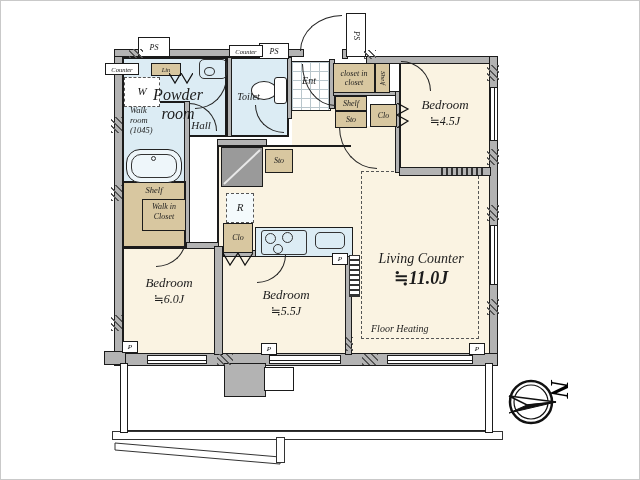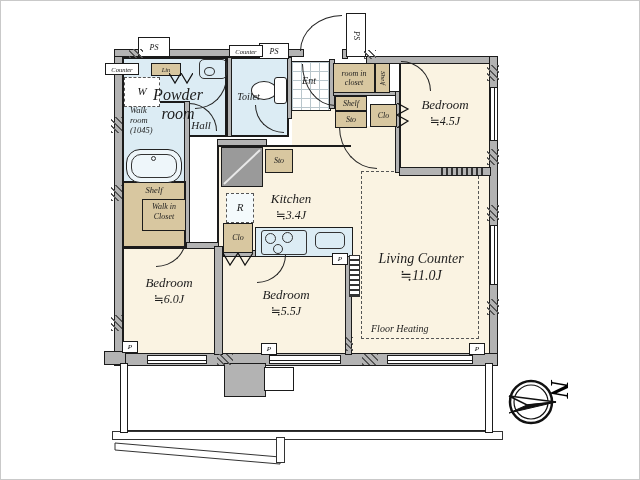--- a/index.html
+++ b/index.html
@@ -104,21 +104,21 @@
     <span>Counter</span>
     </div>
   <div class="wbox" style="left:228px;top:44px;width:34px;height:12px;font-size:6.5px;">
     <span>Counter</span>
     </div>
 
   <div class="tan" style="left:150px;top:62px;width:30px;height:13px;font-size:6.5px;">
     <span>Lin</span>
     </div>
   <div class="tan" style="left:332px;top:62px;width:42px;height:30px;">
-    <span><span>room in</span><br><span>closet</span></span>
+    <span><span>closet in</span><br><span>closet</span></span>
     </div>
   <div class="tan" style="left:374px;top:62px;width:15px;height:30px;font-size:7px;">
     <span class="rot90">Shelf</span>
     </div>
   <div class="tan" style="left:334px;top:95px;width:32px;height:15px;">
     <span>Shelf</span>
     </div>
   <div class="tan" style="left:334px;top:110px;width:32px;height:17px;">
     <span>Sto</span>
     </div>
@@ -227,30 +227,28 @@
   <div class="lbl" style="left:146px;top:84px;width:62px;font-size:16px;">
     <span>Powder</span><br><span>room</span></div>
   <div class="lbl" style="left:123px;top:104px;width:52px;font-size:8.5px;text-align:left;padding-left:6px;">
     <span>Walk</span><br><span>room</span><br><span>(1045)</span></div>
   <div class="lbl" style="left:228px;top:90px;width:39px;font-size:10px;">Toilet</div>
   <div class="lbl" style="left:288px;top:74px;width:40px;font-size:10px;">Ent</div>
   <div class="lbl" style="left:180px;top:118px;width:40px;font-size:11px;">Hall</div>
   <div class="lbl" style="left:121px;top:184px;width:64px;font-size:8.5px;z-index:7;">Shelf</div>
   <div class="lbl" style="left:141px;top:201px;width:44px;font-size:8px;z-index:7;">
     <span>Walk in</span><br><span>Closet</span></div>
-  <div class="lbl" style="left:246px;top:190px;width:88px;font-size:13px;">
-    <span>Kitchen</span><br><span style="font-size:12px;">≒3.4J</span></div>
   <div class="lbl" style="left:400px;top:96px;width:88px;font-size:13px;">
     <span>Bedroom</span><br><span style="font-size:12px;">≒4.5J</span></div>
   <div class="lbl" style="left:123px;top:274px;width:90px;font-size:13px;">
     <span>Bedroom</span><br><span style="font-size:12px;">≒6.0J</span></div>
   <div class="lbl" style="left:234px;top:286px;width:102px;font-size:13px;">
     <span>Bedroom</span><br><span style="font-size:12px;">≒5.5J</span></div>
   <div class="lbl" style="left:356px;top:250px;width:128px;font-size:14px;">
-    <span>Living Counter</span><br><span style="font-size:14px;">≒11.0J</span></div>
+    <span>Living Counter</span><br><span style="font-size:18px;font-weight:bold;">≒11.0J</span></div>
   <div class="lbl" style="left:370px;top:322px;width:90px;font-size:10px;text-align:left;">Floor Heating</div>
 
   <svg class="abs" style="left:500px;top:370px;width:70px;height:58px;z-index:8;" viewBox="0 0 70 58">
     <circle cx="30" cy="31" r="21" fill="none" stroke="#111" stroke-width="2.5"></circle>
     <circle cx="30" cy="31" r="17" fill="none" stroke="#111" stroke-width="1.2"></circle>
     <polygon points="8,25 55,31 26,34" fill="#fff" stroke="#111" stroke-width="1.5"></polygon>
     <polygon points="8,42 55,31 26,34" fill="#111" stroke="#111" stroke-width="1"></polygon>
   </svg>
   <span class="abs" style="left:549px;top:374px;z-index:8;font-size:25px;font-weight:bold;font-style:italic;transform:rotate(90deg);font-family:'Liberation Serif','DejaVu Serif',serif;">N</span>
 

